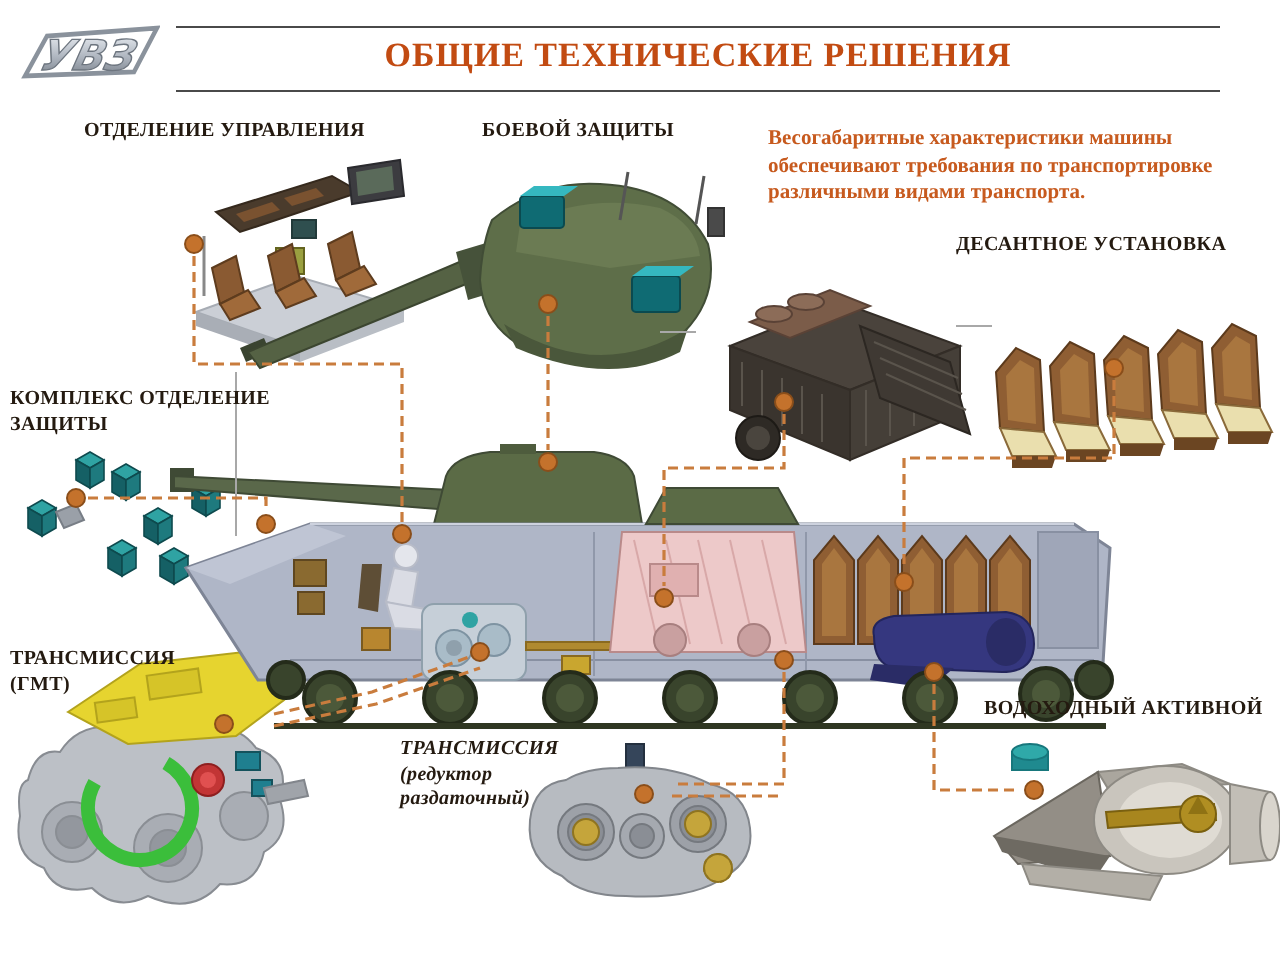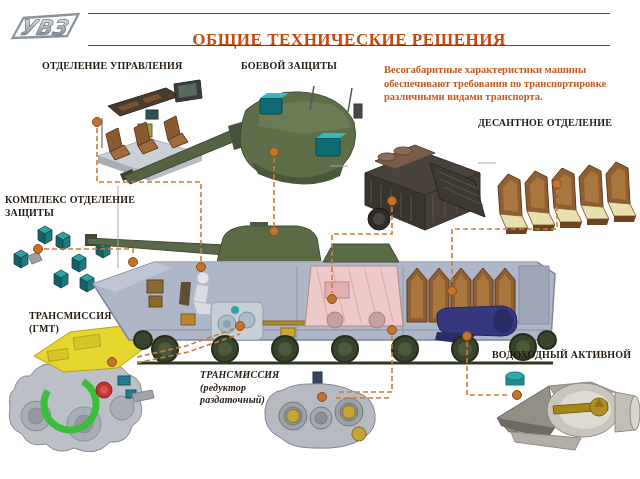--- a/index.html
+++ b/index.html
@@ -3,21 +3,21 @@
 <meta charset="utf-8">
 <style>
   html,body{margin:0;padding:0;background:#e8e8e8;}
   .canvas{
     position:relative;width:640px;height:479px;background:#ffffff;
     font-family:"Liberation Serif","DejaVu Serif",serif;overflow:hidden;
   }
   .rule{position:absolute;height:1px;background:#4a4a4a;z-index:1;}
   .title{
     position:absolute;left:88px;top:18px;width:522px;text-align:center;
-    font-size:17px;font-weight:bold;color:#C24B12;letter-spacing:.5px;z-index:1;margin-top:12px;
+    font-size:17px;font-weight:bold;color:#C24B12;letter-spacing:.5px;z-index:1;
   }
   .logo{position:absolute;left:6px;top:8px;z-index:1;}
   .lbl{
     position:absolute;font-size:10px;font-weight:bold;color:#241a10;
     line-height:1.25;letter-spacing:.2px;z-index:5;
   }
   .note{
     position:absolute;left:384px;top:63px;width:252px;font-size:10.5px;
     font-weight:bold;color:#C75A1E;line-height:1.3;z-index:5;
   }
@@ -43,23 +43,23 @@
       <text x="8" y="27" font-family="DejaVu Sans, sans-serif" font-size="21" font-weight="bold" font-style="italic" fill="url(#metal)" stroke="#6d757f" stroke-width="0.7">УВЗ</text>
     </g>
   </svg>
   <div class="rule" style="left:88px;top:13px;width:522px;"></div>
   <div class="title">ОБЩИЕ ТЕХНИЧЕСКИЕ РЕШЕНИЯ</div>
   <div class="rule" style="left:88px;top:45px;width:522px;"></div>
 
   <div class="lbl" style="left:42px;top:60px;">ОТДЕЛЕНИЕ УПРАВЛЕНИЯ</div>
   <div class="lbl" style="left:241px;top:60px;">БОЕВОЙ ЗАЩИТЫ</div>
   <div class="note">Весогабаритные характеристики машины обеспечивают требования по транспортировке различными видами транспорта.</div>
-  <div class="lbl" style="left:478px;top:117px;">ДЕСАНТНОЕ ОТДЕЛЕНИЕ</div>
+  <div class="lbl" style="left:478px;top:117px;">ДЕСАНТНОЕ УСТАНОВКА</div>
   <div class="lbl" style="left:5px;top:194px;width:134px;">КОМПЛЕКС ОТДЕЛЕНИЕ ЗАЩИТЫ</div>
-  <div class="lbl" style="left:5px;top:310px;width:104px;margin-left:24px;">ТРАНСМИССИЯ (ГМТ)</div>
+  <div class="lbl" style="left:5px;top:324px;width:104px;">ТРАНСМИССИЯ (ГМТ)</div>
   <div class="lbl" style="left:200px;top:369px;width:86px;font-style:italic;">ТРАНСМИССИЯ (редуктор раздаточный)</div>
   <div class="lbl" style="left:492px;top:349px;">ВОДОХОДНЫЙ АКТИВНОЙ</div>
 
   <svg class="img" style="left:88px;top:76px;" width="122" height="112" viewBox="0 0 122 112">
     <polygon points="10,80 62,98 114,78 60,62" fill="#CBCFD6" stroke="#A7ACB4"></polygon>
     <polygon points="10,80 10,87 62,105 62,98" fill="#A9AEB6"></polygon>
     <polygon points="62,105 114,85 114,78 62,98" fill="#B9BEC5"></polygon>
     <polygon points="20,30 78,12 92,20 32,40" fill="#4A3B2C" stroke="#35291D"></polygon>
     <polygon points="30,31 48,25 52,29 34,35" fill="#7A5230"></polygon>
     <polygon points="54,23 70,18 74,22 58,27" fill="#7A5230"></polygon>

